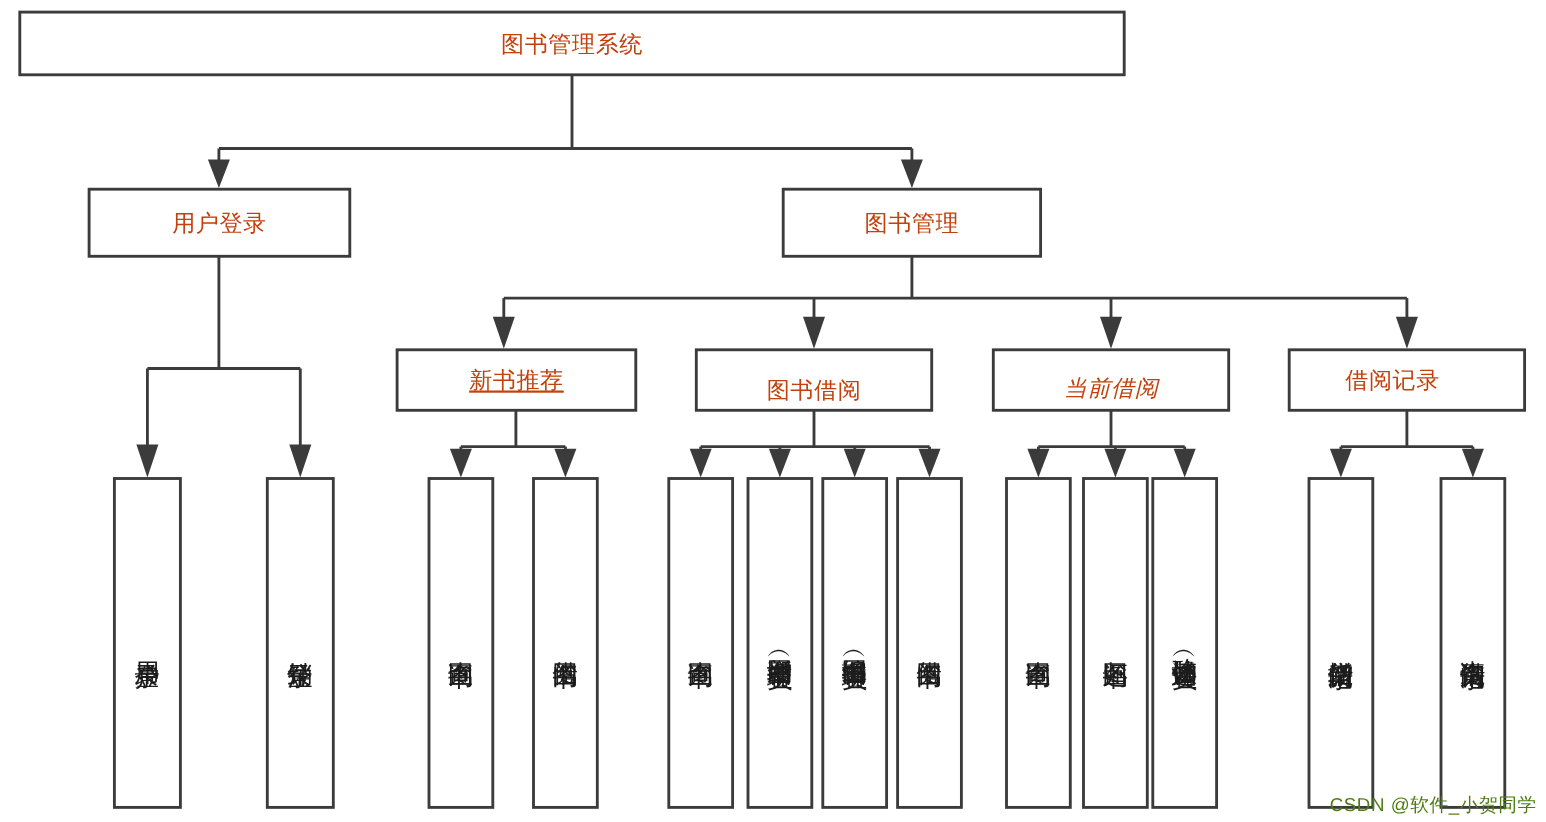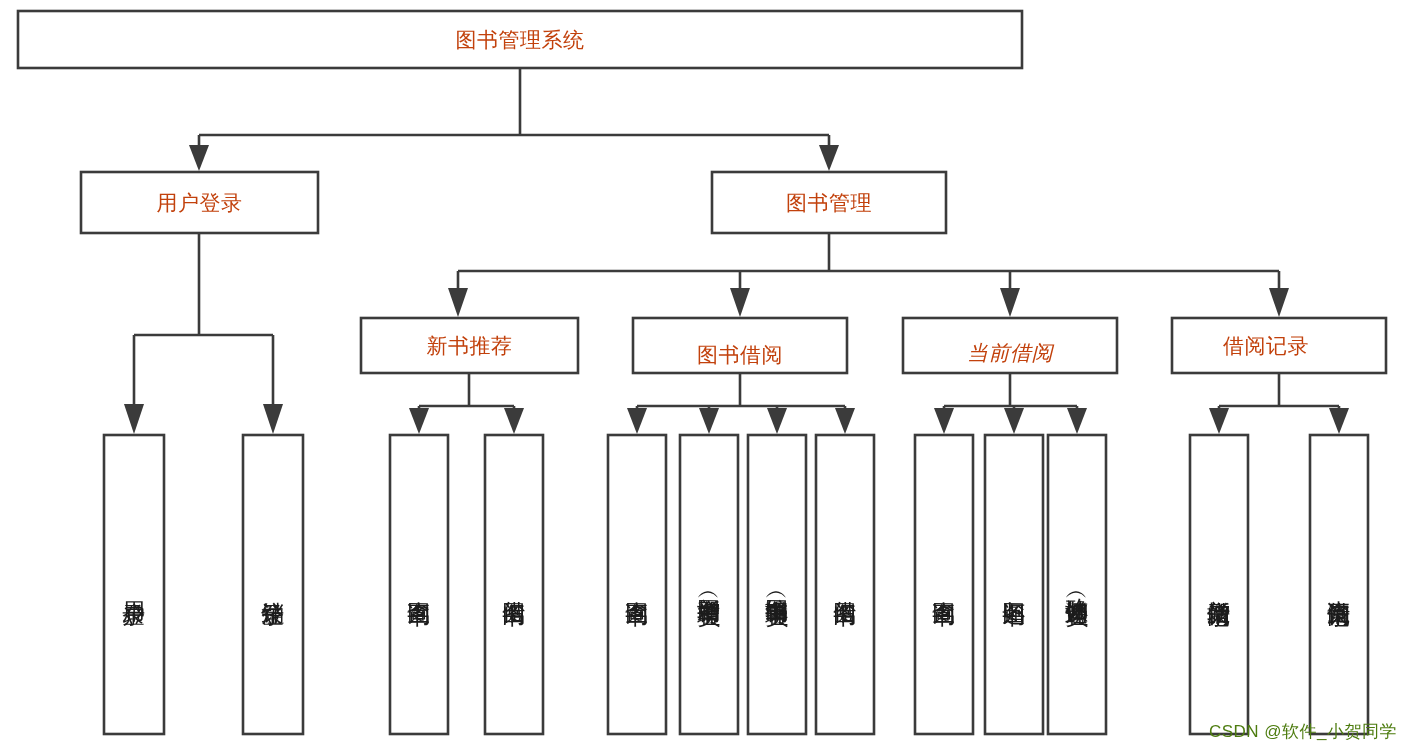--- a/index.html
+++ b/index.html
@@ -177,21 +177,21 @@
       <rect class="node-box" x="1190" y="435" width="58" height="299"></rect>
       <rect class="node-box" x="1310" y="435" width="58" height="299"></rect>
     </g>
   </svg>
 
   <div class="node-label-h" style="left:18px;  top:11px;  width:1004px; height:57px;">图书管理系统</div>
 
   <div class="node-label-h" style="left:81px;  top:172px; width:237px; height:61px;">用户登录</div>
   <div class="node-label-h" style="left:712px; top:172px; width:234px; height:61px;">图书管理</div>
 
-  <div class="node-label-h" style="left:361px; top:318px; width:217px; height:55px;">新书推荐</div>
+  <div class="node-label-h" style="left:361px; top:318px; width:217px; height:55px;text-decoration:underline;">新书推荐</div>
   <div class="node-label-h" style="left:633px; top:318px; width:214px; height:73px;">图书借阅</div>
   <div class="node-label-h" style="left:903px; top:318px; width:214px; height:70px;font-style:italic;">当前借阅</div>
   <div class="node-label-h" style="left:1172px;top:318px; width:188px; height:55px;">借阅记录</div>
 
   <div class="node-label-v" style="left:104px; top:435px; width:60px; height:299px;">用户登录</div>
   <div class="node-label-v" style="left:243px; top:435px; width:60px; height:299px;">注销登录</div>
   <div class="node-label-v" style="left:390px; top:435px; width:58px; height:299px;">查询图书</div>
   <div class="node-label-v" style="left:485px; top:435px; width:58px; height:299px;">借阅图书</div>
   <div class="node-label-v" style="left:608px; top:435px; width:58px; height:299px;">查询图书</div>
   <div class="node-label-v" style="left:680px; top:435px; width:58px; height:299px;">新增图书（管理员）</div>

